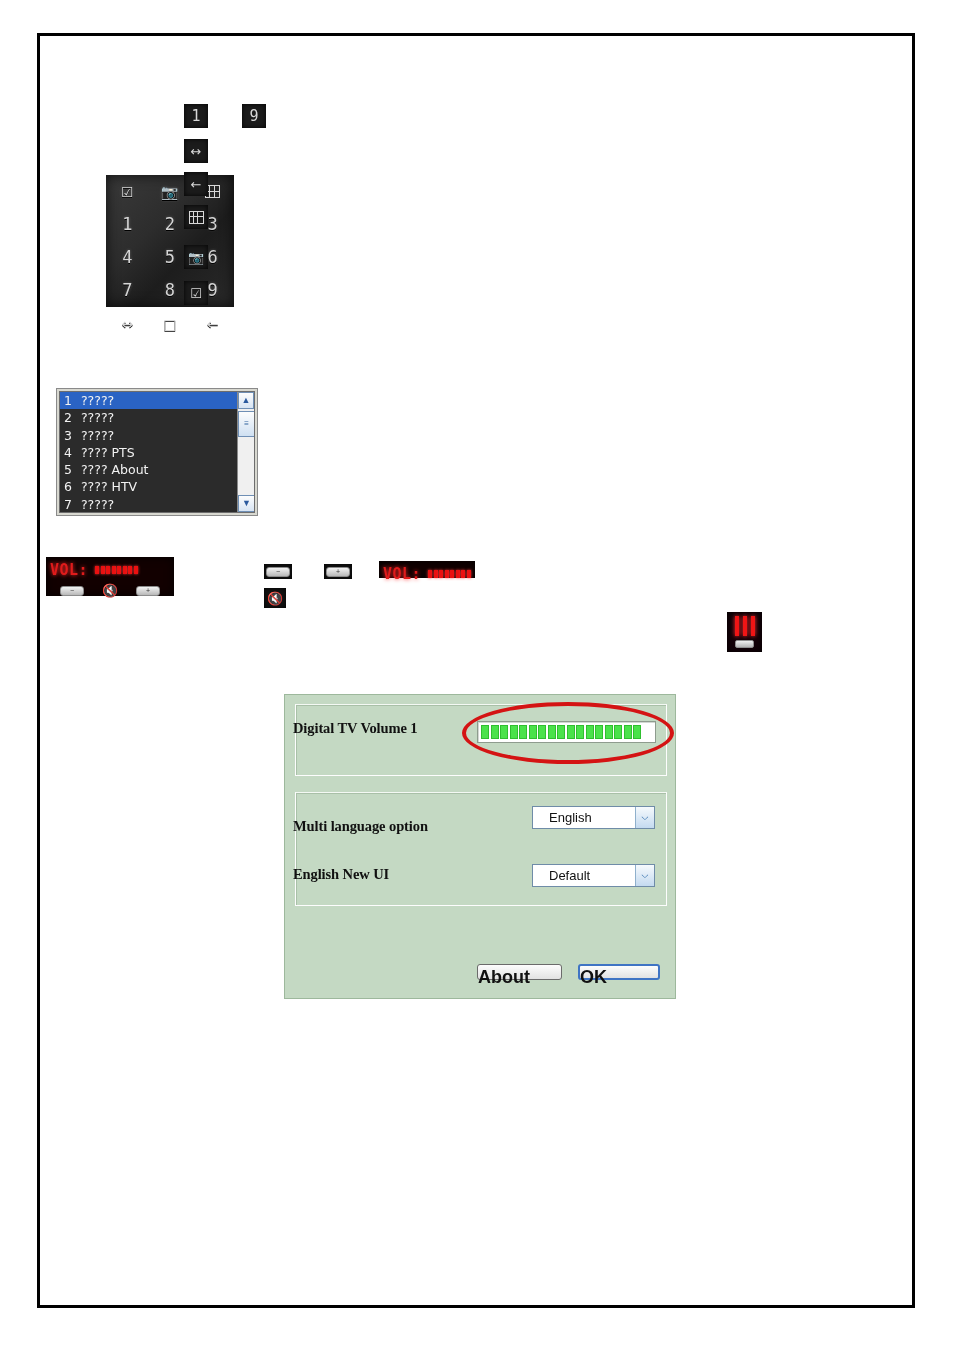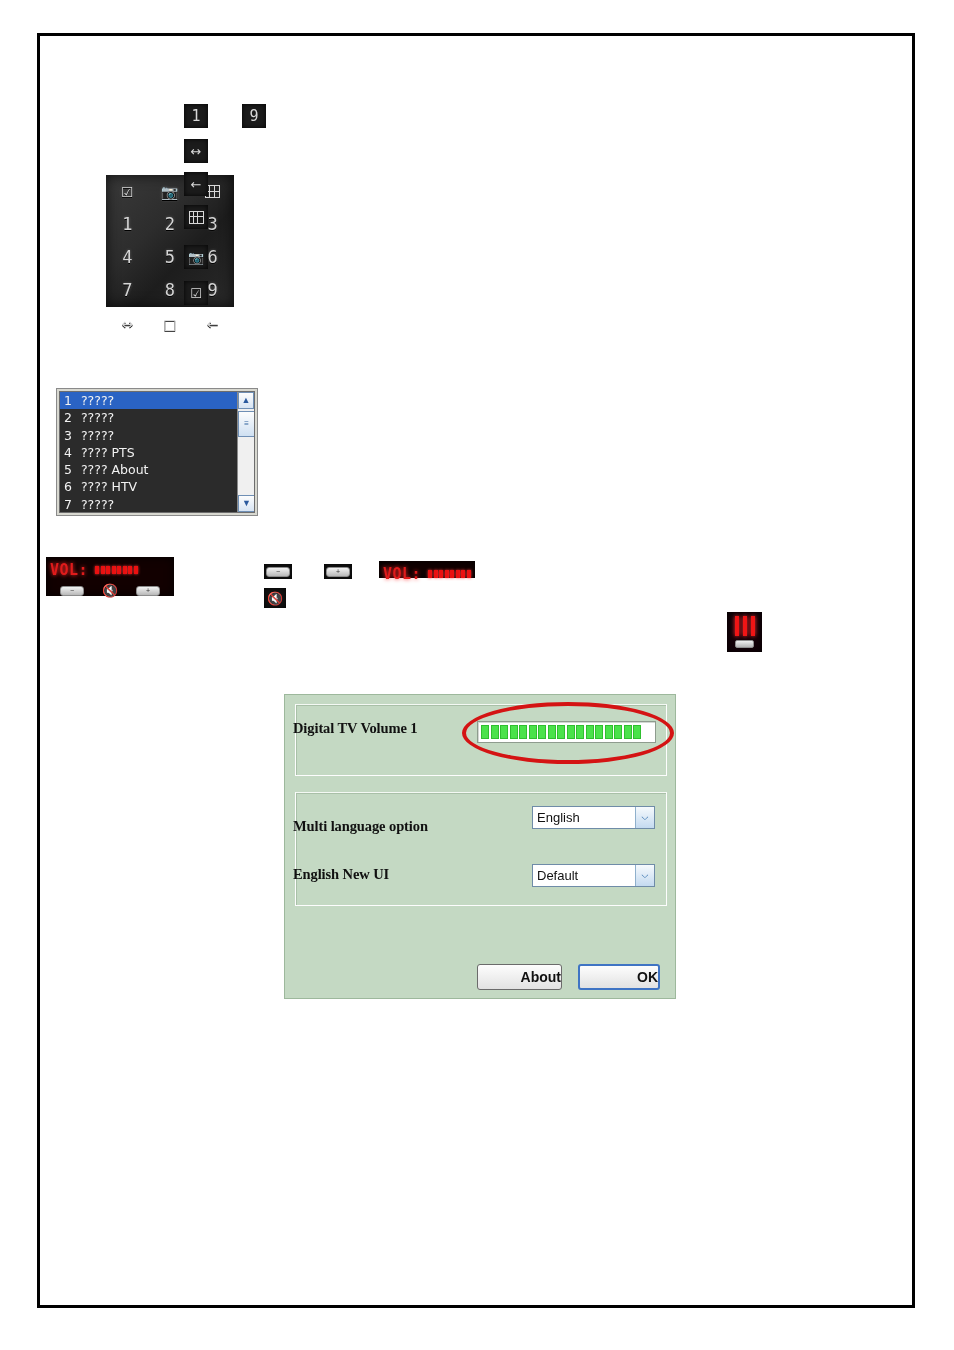--- a/index.html
+++ b/index.html
@@ -120,32 +120,32 @@
   #volbar span{display:block;width:8px;height:14px;background:#4ae24a;
                border:1px solid #2fbf2f;box-sizing:border-box;}
 
   #ellipse{position:absolute;left:462px;top:702px;width:212px;height:62px;
            border:4px solid #d41313;border-radius:50%;box-sizing:border-box;
            pointer-events:none;}
 
   .combo{position:absolute;width:123px;height:23px;background:#fff;
          border:1px solid #6f8ca8;box-sizing:border-box;
          display:flex;align-items:center;}
-  .combo .ctext{flex:1;padding-left:4px;font-size:13px;color:#111;
+  .combo .ctext{flex:1;padding-left:16px;font-size:13px;color:#111;
                 font-family:"Liberation Sans",sans-serif;}
   .combo .cbtn{width:19px;height:21px;
                background:linear-gradient(#f6fafd,#c4daf0);
                border-left:1px solid #8fb0cc;box-sizing:border-box;
                color:#2e6ba8;font-size:9px;text-align:center;line-height:21px;}
   #cmb-lang{left:532px;top:806px;}
   #cmb-ui  {left:532px;top:864px;gap:28px;}
 
-  .dbtn{position:absolute;height:26px;background:linear-gradient(#fdfdfd,#e2e2e2);
+  .dbtn{position:absolute;height:16px;background:linear-gradient(#fdfdfd,#e2e2e2);
         border:1px solid #6b6b6b;border-radius:3px;box-sizing:border-box;
-        color:#111;font-size:14px;font-weight:bold;text-align:right;line-height:24px;
+        color:#111;font-size:18px;font-weight:bold;text-align:left;line-height:24px;
         font-family:"Liberation Sans",sans-serif;}
   #btn-about{left:477px;top:964px;width:85px;}
   #btn-ok{left:578px;top:964px;width:82px;border:2px solid #3f74c4;line-height:22px;}
 </style>
 </head>
 <body>
 
 <div id="page-frame">
 
   <div id="keypad">

